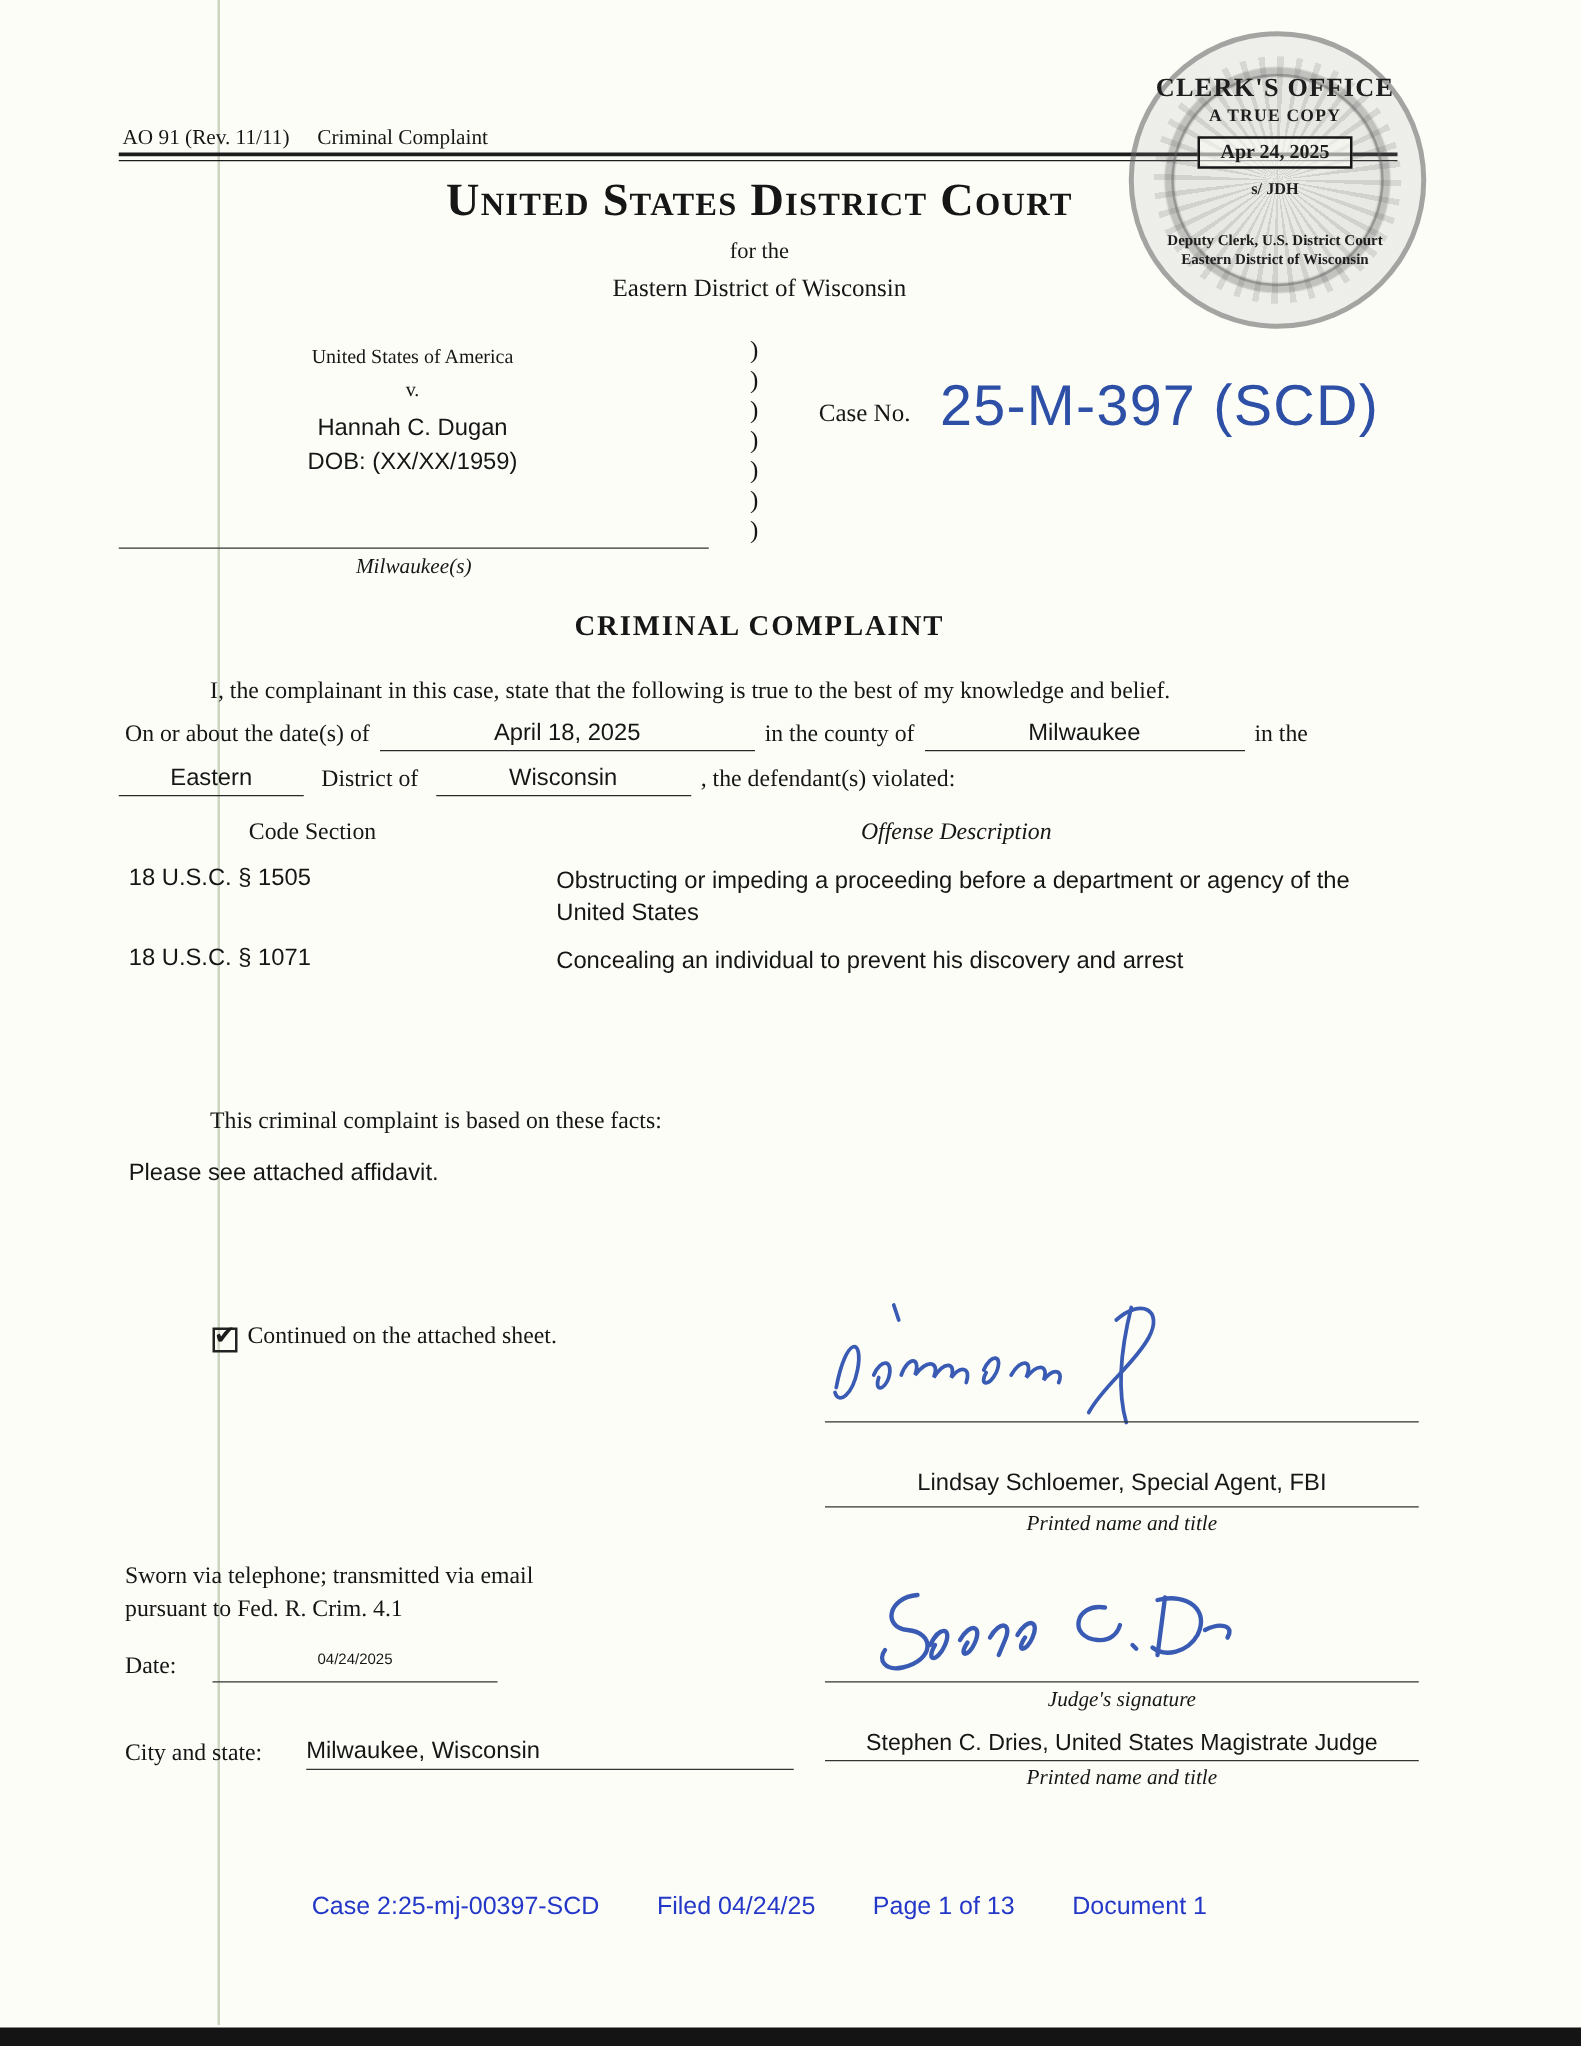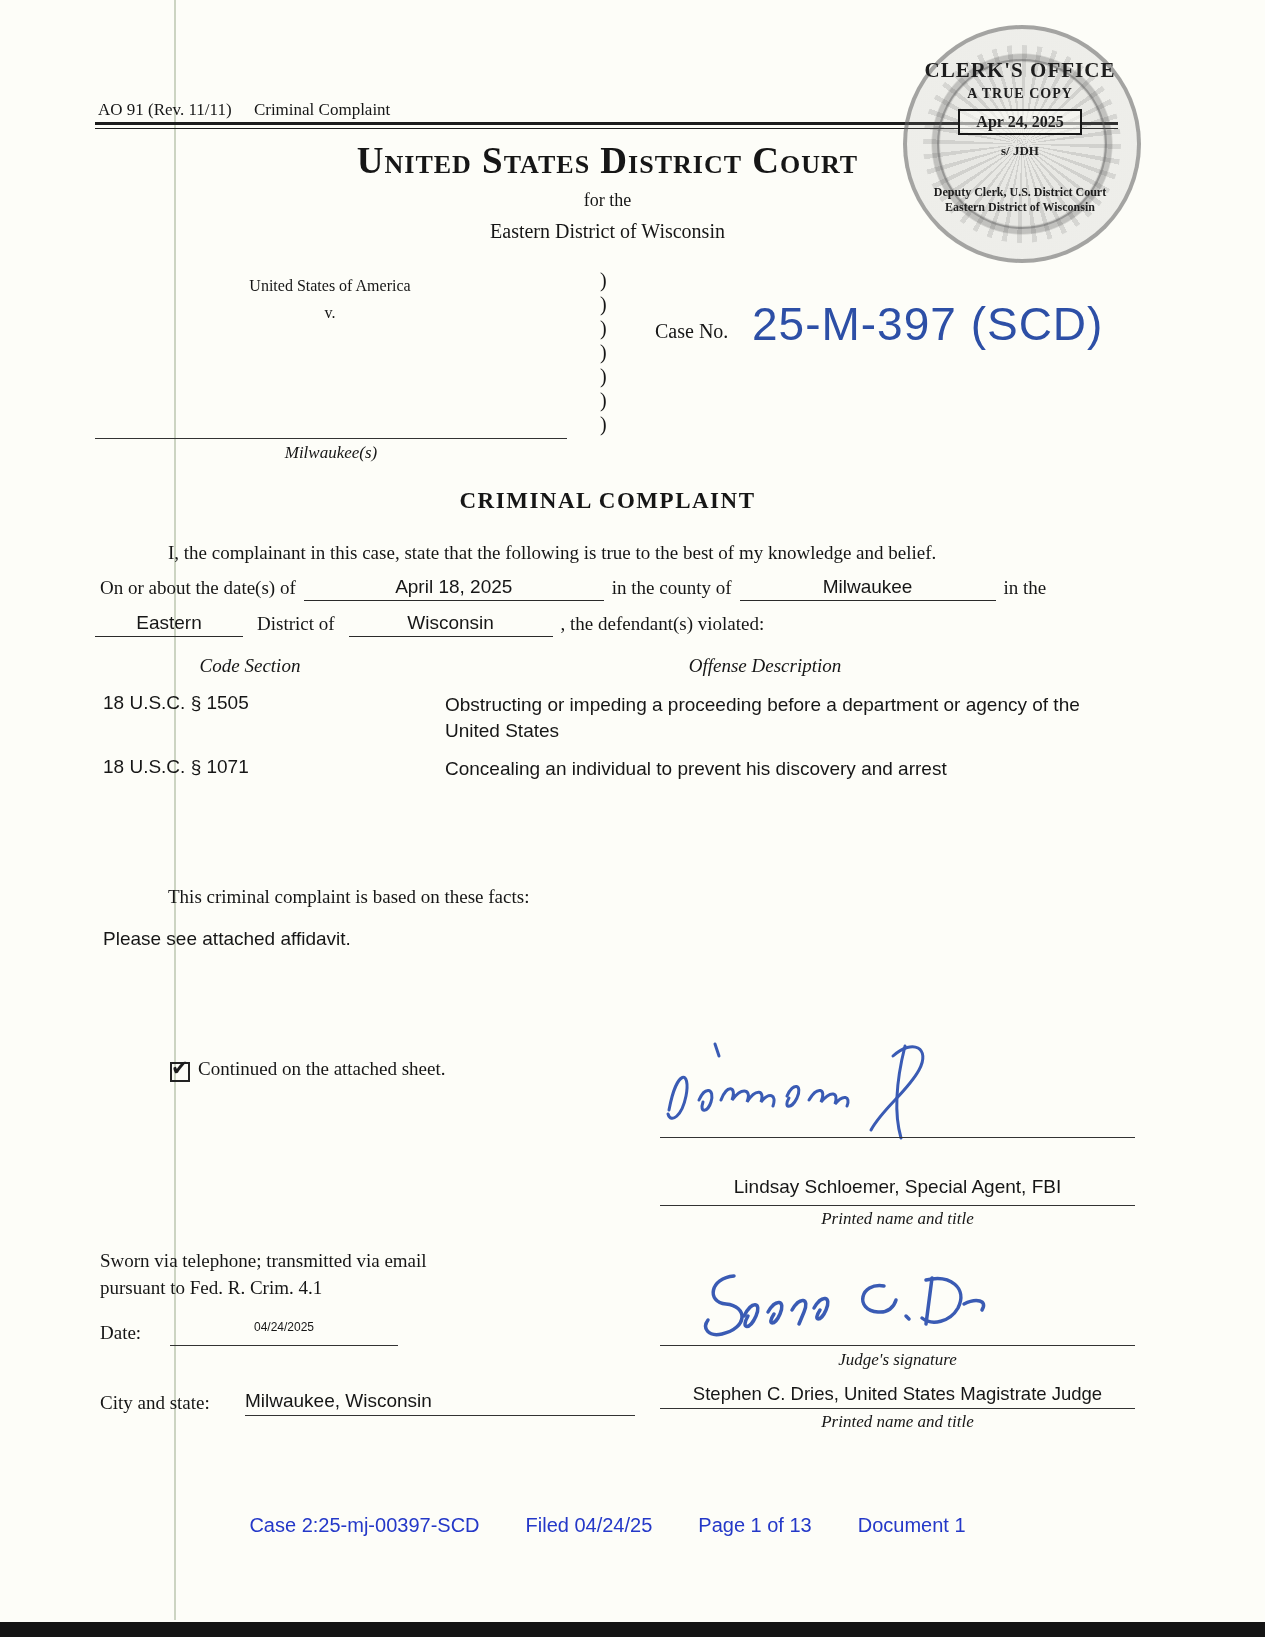--- a/index.html
+++ b/index.html
@@ -64,21 +64,21 @@
   .intro{left:168px;top:542px;font-size:19px;}
 
   .fill-row{display:flex;align-items:flex-end;}
   .fill-row1{left:100px;top:576px;width:1020px;}
   .fill-row2{left:95px;top:612px;width:1020px;}
   .blank{border-bottom:1px solid #2a2a2a;text-align:center;padding:0 4px 2px 4px;
     font-family:"Liberation Sans",sans-serif;font-size:19px;}
   .fill-label{font-size:19px;padding:0 8px 2px 8px;white-space:nowrap;}
   .fill-label.first{padding-left:0;}
 
-  .col-head-code{left:185px;top:655px;width:130px;text-align:center;font-style:italic;font-size:19px;}
+  .col-head-code{left:185px;top:655px;width:130px;text-align:center;font-size:19px;}
   .col-head-off{left:445px;top:655px;width:640px;text-align:center;font-style:italic;font-size:19px;}
   .off-code1{left:103px;top:692px;}
   .off-desc1{left:445px;top:692px;width:650px;line-height:26px;}
   .off-code2{left:103px;top:756px;}
   .off-desc2{left:445px;top:756px;width:650px;line-height:26px;}
 
   .facts-label{left:168px;top:886px;}
   .facts-text{left:103px;top:928px;}
 
   .checkbox{left:170px;top:1062px;width:16px;height:16px;border:2px solid #222;}
@@ -139,20 +139,22 @@
     <div class="stamp-district">Eastern District of Wisconsin</div>
   </div>
 
   <div class="abs for-the">for the</div>
   <div class="abs court-title">United States District Court</div>
   <div class="abs district-line">Eastern District of Wisconsin</div>
 
   <div class="abs plaintiff-block">
     <div>United States of America</div>
     <div>v.</div>
+    <div class="sans" style="margin-top:3px;">Hannah C. Dugan</div>
+    <div class="sans">DOB: (XX/XX/1959)</div>
   </div>
 
   <div class="abs parens">
     <div>)</div>
     <div>)</div>
     <div>)</div>
     <div>)</div>
     <div>)</div>
     <div>)</div>
     <div>)</div>

